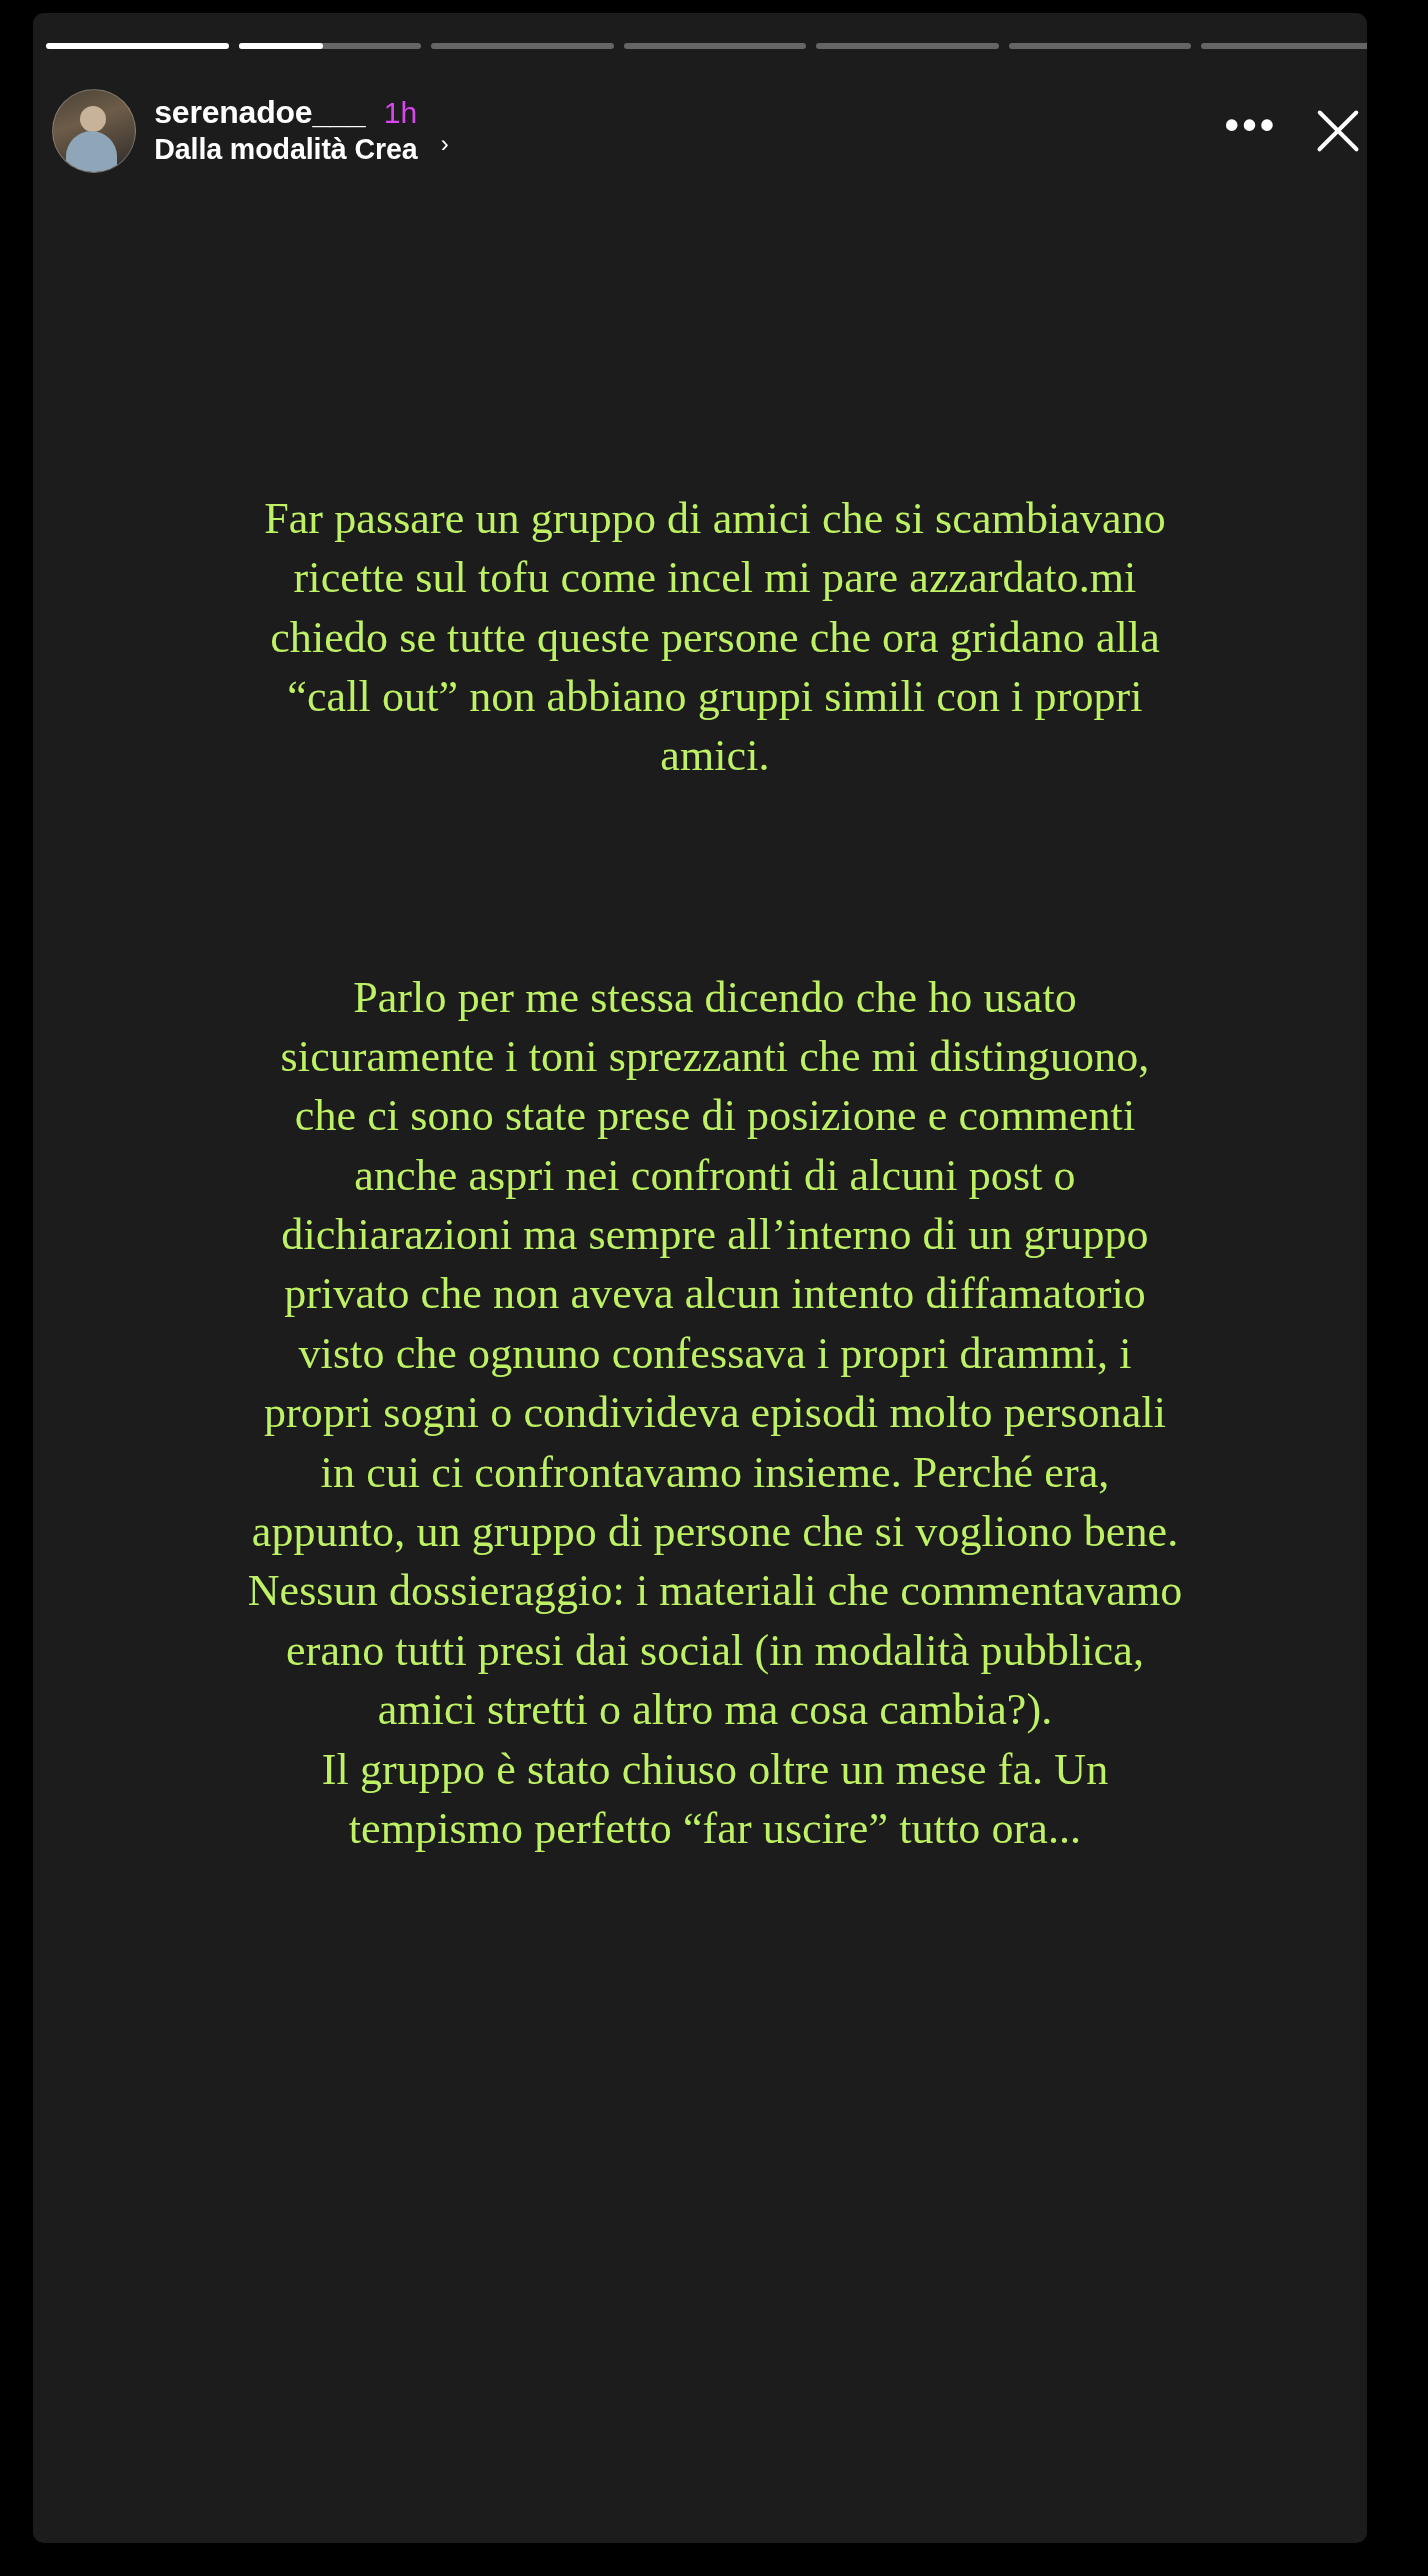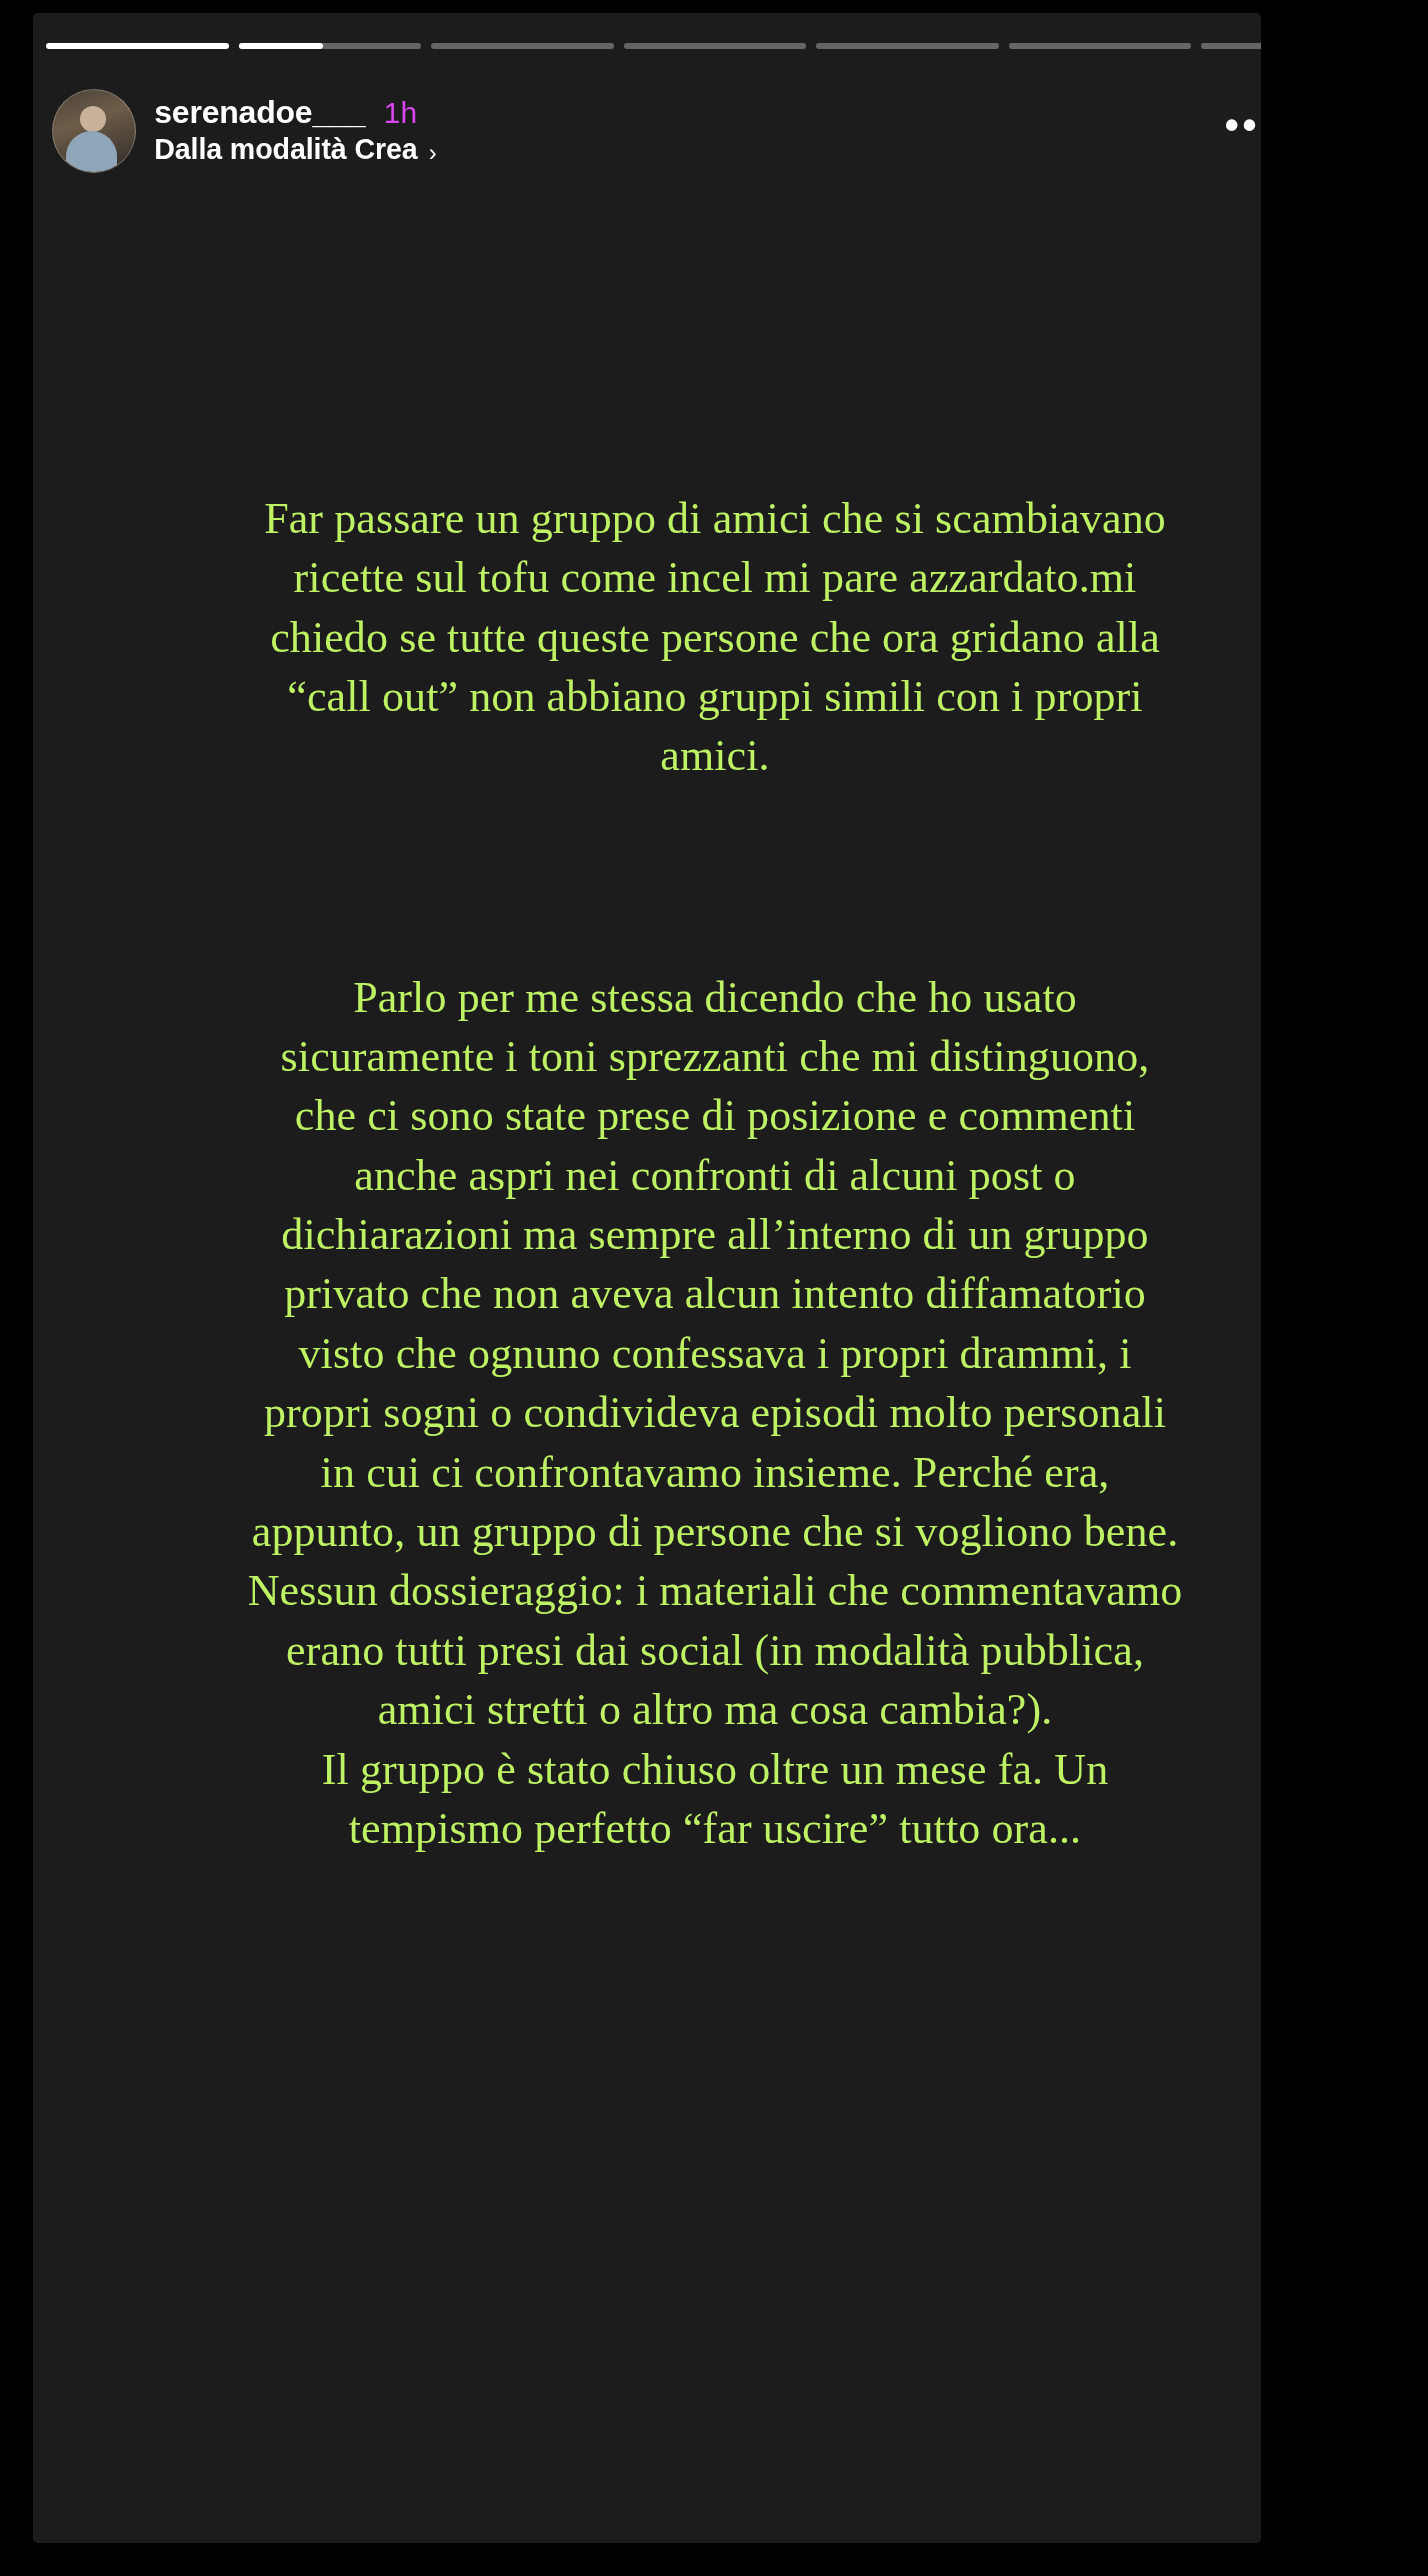--- a/index.html
+++ b/index.html
@@ -16,24 +16,24 @@
     width: 1428px;
     height: 2576px;
     background: #000000;
   }
 
   
   #story-frame {
     position: absolute;
     left: 33px;
     top: 13px;
-    width: 1228px;
+    width: 1334px;
     height: 2530px;
     background: #1c1c1c;
-    border-radius: 5px;
+    border-radius: 11px;
     overflow: hidden;
   }
 
   
   #progress-bars {
     position: absolute;
     left: 13px;
     top: 30px;
     width: 1338px;
     height: 5.7px;
@@ -120,22 +120,22 @@
     line-height: 1.05;
   }
   #timestamp {
     color: #d946ef;
     font-size: 30px;
     font-weight: 400;
     line-height: 1.05;
   }
   #header-line-2 {
     display: flex;
-    align-items: flex-end;
-    gap: 11px;
+    align-items: flex-start;
+    gap: 23px;
   }
   #create-mode-label {
     color: #ffffff;
     font-size: 28.6px;
     font-weight: 700;
     letter-spacing: -0.1px;
   }
   #create-mode-chevron {
     color: #ffffff;
     font-size: 24px;

